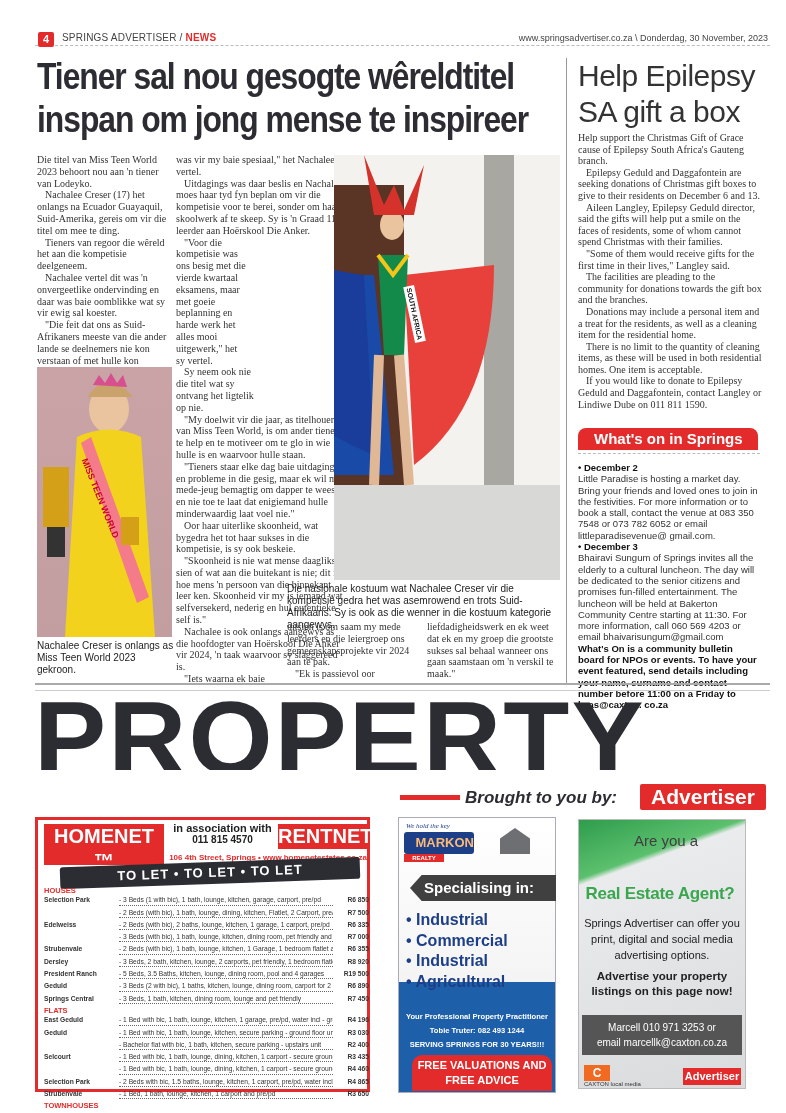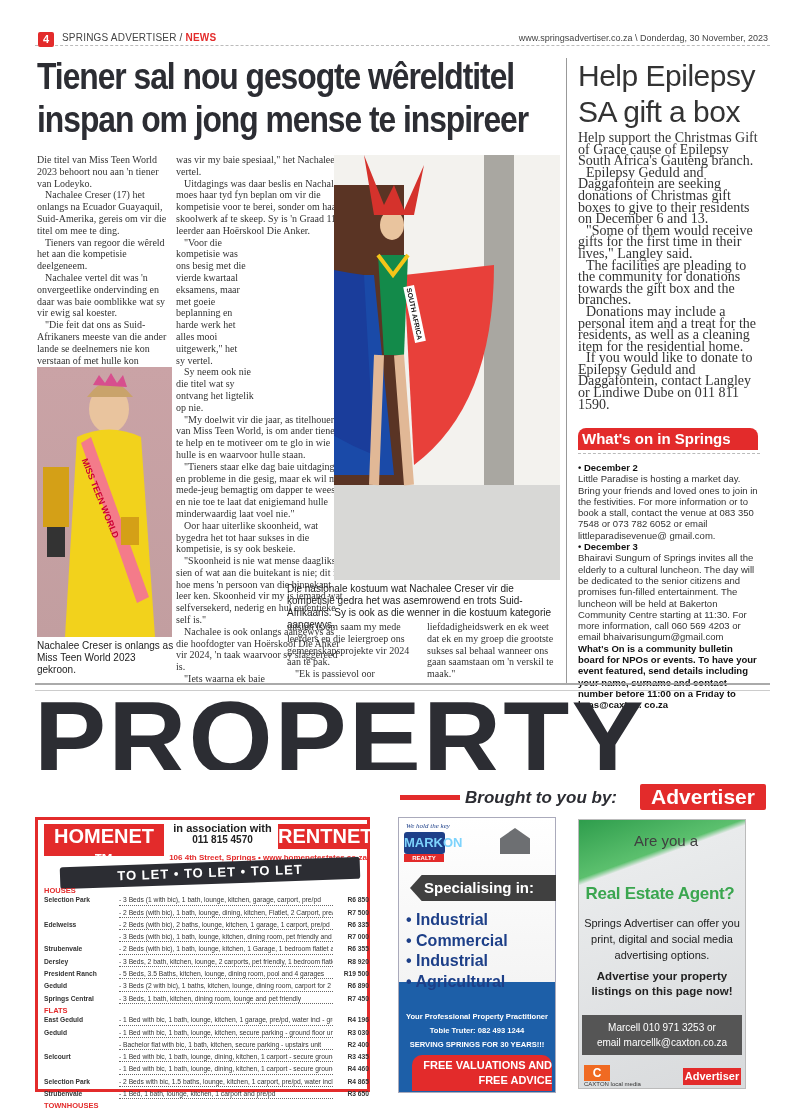--- a/index.html
+++ b/index.html
@@ -12,47 +12,47 @@
 .dateline{right:18px;top:33px;font:9px "Liberation Sans",sans-serif;color:#444}
 .headline{left:37px;top:55px;width:520px;font:bold 37px/43px "Liberation Sans",sans-serif;color:#2c2d33;letter-spacing:-1.2px;transform:scaleX(.86);transform-origin:left top;white-space:nowrap}
 .col{font-size:10px;line-height:11.8px;color:#333}
 .col p{text-indent:8px}
 .col p.first{text-indent:0}
 .vsep{left:566px;top:58px;width:1px;height:625px;background:#999}
 .rh{left:578px;top:58px;width:190px;font:30px/36px "Liberation Sans",sans-serif;color:#333;letter-spacing:-.5px}
 .caption{font:10px/12px "Liberation Sans",sans-serif;color:#222}
 .hbar{left:35px;top:683px;width:735px;height:2px;background:#aaa}
 .hbar2{left:35px;top:690px;width:735px;height:1px;background:#ccc}
-.won{left:578px;top:428px;width:180px;height:22px;background:#e32b2b;border-radius:8px 8px 0 0;color:#fff;font:bold 15px/22px "Liberation Sans",sans-serif;padding-left:4px}
+.won{left:578px;top:428px;width:180px;height:22px;background:#e32b2b;border-radius:8px 8px 0 0;color:#fff;font:bold 15px/22px "Liberation Sans",sans-serif;padding-left:16px}
 .wonbody{left:578px;top:462px;width:182px;font:9.5px/11.3px "Liberation Sans",sans-serif;color:#333}
 .wonbody b{color:#111}
 .prop{left:34px;top:690px;width:740px;height:80px;font:bold 104px/96px "Liberation Sans",sans-serif;color:#2c2d33;letter-spacing:2px;overflow:hidden;transform:scaleX(1.04);transform-origin:left top}
 .brought{left:465px;top:788px;font:italic bold 17px "Liberation Sans",sans-serif;color:#2c2d33}
 .redline{left:400px;top:795px;width:60px;height:5px;background:#e32b2b}
 .advlogo{left:640px;top:784px;width:126px;height:26px;background:#e32b2b;color:#fff;font:bold 21px/26px "Liberation Sans",sans-serif;text-align:center;border-radius:2px}
 .home{left:35px;top:817px;width:335px;height:275px;border:3px solid #e32b2b;background:#fff}
-.hn{left:44px;top:824px;width:120px;height:32px;background:#e32b2b;color:#fff;font:bold 20px/25px "Liberation Sans",sans-serif;text-align:center}
+.hn{left:44px;top:824px;width:120px;height:41px;background:#e32b2b;color:#fff;font:bold 20px/25px "Liberation Sans",sans-serif;text-align:center}
 .rn{left:278px;top:824px;width:90px;height:25px;background:#e32b2b;color:#fff;font:bold 20px/25px "Liberation Sans",sans-serif;text-align:center}
 .assoc{left:170px;top:822px;width:105px;text-align:center;font:bold 11px/12px "Liberation Sans",sans-serif;color:#222}
 .assoc div{font-size:10px}
 .addr{left:168px;top:853px;width:200px;text-align:center;font:bold 8px "Liberation Sans",sans-serif;color:#e32b2b}
 .tolet{left:60px;top:862px;width:300px;height:22px;background:#2c2d33;color:#fff;font:bold 13px/22px "Liberation Sans",sans-serif;text-align:center;transform:rotate(-2deg);border-radius:3px;letter-spacing:1px}
 .lst{left:44px;top:886px;width:325px;font:6.7px/9.3px "Liberation Sans",sans-serif;color:#333}
 .lst .cat{color:#e32b2b;font-weight:bold;font-size:7.5px}
 .lst .row{display:flex;white-space:nowrap}
 .lst .loc{width:75px;font-weight:bold;flex:none}
 .lst .desc{flex:1;overflow:hidden;border-bottom:1px dotted #666;margin-bottom:2px}
 .lst .price{width:36px;text-align:right;font-weight:bold;flex:none}
 .markon{left:398px;top:817px;width:158px;height:276px;border:1px solid #aab;background:linear-gradient(#fff 0%,#f4f4f4 60%,#1d5fa8 60%,#1d5fa8 100%)}
-.mlogo{left:404px;top:832px;width:41px;height:22px;background:#1d3f88;color:#7dd3fc;font:bold 13px/22px "Liberation Sans",sans-serif;text-align:right;border-radius:3px}
+.mlogo{left:404px;top:832px;width:70px;height:22px;background:#1d3f88;color:#fdba74;font:bold 13px/22px "Liberation Sans",sans-serif;text-align:right;border-radius:3px}
 .mreal{left:404px;top:854px;width:40px;height:8px;background:#e32b2b;color:#fff;font:bold 6px/8px "Liberation Sans",sans-serif;text-align:center}
 .spec{left:410px;top:875px;width:146px;height:26px;background:#404040;color:#fff;font:bold 15px/26px "Liberation Sans",sans-serif;padding-left:14px;clip-path:polygon(8% 0,100% 0,100% 100%,8% 100%,0 50%)}
 .mlist{left:406px;top:910px;font:bold 16px/20.5px "Liberation Sans",sans-serif;color:#1d3f88}
 .mprof{left:399px;top:1010px;width:156px;text-align:center;font:bold 7.6px/14px "Liberation Sans",sans-serif;color:#fff}
-.mfree{left:412px;top:1055px;width:140px;height:36px;background:#e32b2b;border-radius:10px 10px 0 0;color:#fff;font:bold 11px/15px "Liberation Sans",sans-serif;text-align:right;padding-top:3px}
+.mfree{left:412px;top:1055px;width:140px;height:36px;background:#e32b2b;border-radius:10px 10px 0 0;color:#fff;font:bold 11px/15px "Liberation Sans",sans-serif;text-align:center;padding-top:3px}
 .rea{left:578px;top:819px;width:168px;height:270px;background:linear-gradient(160deg,#2e9d4c 0%,#5cc06e 18%,#e9ebec 20%,#d8dadc 100%);border:1px solid #bbb}
 .rea1{left:578px;top:832px;width:176px;text-align:center;font:15px "Liberation Sans",sans-serif;color:#404040}
 .rea2{left:578px;top:884px;width:164px;text-align:center;font:bold 17px "Liberation Sans",sans-serif;color:#3aa64f;letter-spacing:-.3px}
 .rea3{left:583px;top:915px;width:158px;text-align:center;font:11px/16px "Liberation Sans",sans-serif;color:#222}
 .rea4{left:583px;top:969px;width:158px;text-align:center;font:bold 11.5px/15px "Liberation Sans",sans-serif;color:#222}
 .rea5{left:582px;top:1015px;width:160px;height:40px;background:#555;color:#fff;text-align:center;font:10px/15px "Liberation Sans",sans-serif;padding-top:5px}
 .caxton{left:584px;top:1065px;width:26px;height:16px;background:#f06a22;color:#fff;font:bold 12px/16px "Liberation Sans",sans-serif;text-align:center}
 .caxtxt{left:584px;top:1081px;font:6px "Liberation Sans",sans-serif;color:#333}
 .advsm{left:683px;top:1068px;width:58px;height:17px;background:#e32b2b;color:#fff;font:bold 11px/17px "Liberation Sans",sans-serif;text-align:center}
 .ph1{left:37px;top:367px;width:135px;height:270px;background:linear-gradient(#caa3a6,#c29ea0)}
@@ -128,26 +128,28 @@
 <div class="abs col" style="left:287px;top:621px;width:130px">
   <p class="first">uitsien is om saam my mede leerders en die leiergroep ons gemeenskapsprojekte vir 2024 aan te pak.</p>
   <p>"Ek is passievol oor</p>
 </div>
 <div class="abs col" style="left:427px;top:621px;width:135px">
   <p class="first">liefdadigheidswerk en ek weet dat ek en my groep die grootste sukses sal behaal wanneer ons gaan saamstaan om 'n verskil te maak."</p>
 </div>
 
 <div class="abs vsep"></div>
 <div class="abs rh">Help Epilepsy SA gift a box</div>
-<div class="abs col" style="left:578px;top:132px;width:185px;font-size:14px;line-height:11.6px">
+<div class="abs col" style="left:578px;top:132px;width:185px;font-size:10px;line-height:11.6px">
   <p class="first">Help support the Christmas Gift of Grace cause of Epilepsy South Africa's Gauteng branch.</p>
   <p>Epilepsy Geduld and Daggafontein are seeking donations of Christmas gift boxes to give to their residents on December 6 and 13.</p>
+  <p>Aileen Langley, Epilepsy Geduld director, said the gifts will help put a smile on the faces of residents, some of whom cannot spend Christmas with their families.</p>
   <p>"Some of them would receive gifts for the first time in their lives," Langley said.</p>
   <p>The facilities are pleading to the community for donations towards the gift box and the branches.</p>
   <p>Donations may include a personal item and a treat for the residents, as well as a cleaning item for the residential home.</p>
+  <p>There is no limit to the quantity of cleaning items, as these will be used in both residential homes. One item is acceptable.</p>
   <p>If you would like to donate to Epilepsy Geduld and Daggafontein, contact Langley or Lindiwe Dube on 011 811 1590.</p>
 </div>
 
 <div class="abs won">What's on in Springs</div>
 <div class="abs" style="left:578px;top:453px;width:182px;border-bottom:1px dashed #bbb"></div>
 <div class="abs wonbody">
   <div><b>• December 2</b><div>Little Paradise is hosting a market day. Bring your friends and loved ones to join in the festivities. For more information or to book a stall, contact the venue at 083 350 7548 or 073 782 6052 or email littleparadisevenue@ gmail.com.</div></div>
   <div><b>• December 3</b><div>Bhairavi Sungum of Springs invites all the elderly to a cultural luncheon. The day will be dedicated to the senior citizens and promises fun-filled entertainment. The luncheon will be held at Bakerton Community Centre starting at 11:30. For more information, call 060 569 4203 or email bhaivarisungum@gmail.com</div></div>
   <b>What's On is a community bulletin board for NPOs or events. To have your event featured, send details including your name, surname and contact number before 11:00 on a Friday to keas@caxton. co.za</b>
 </div>

